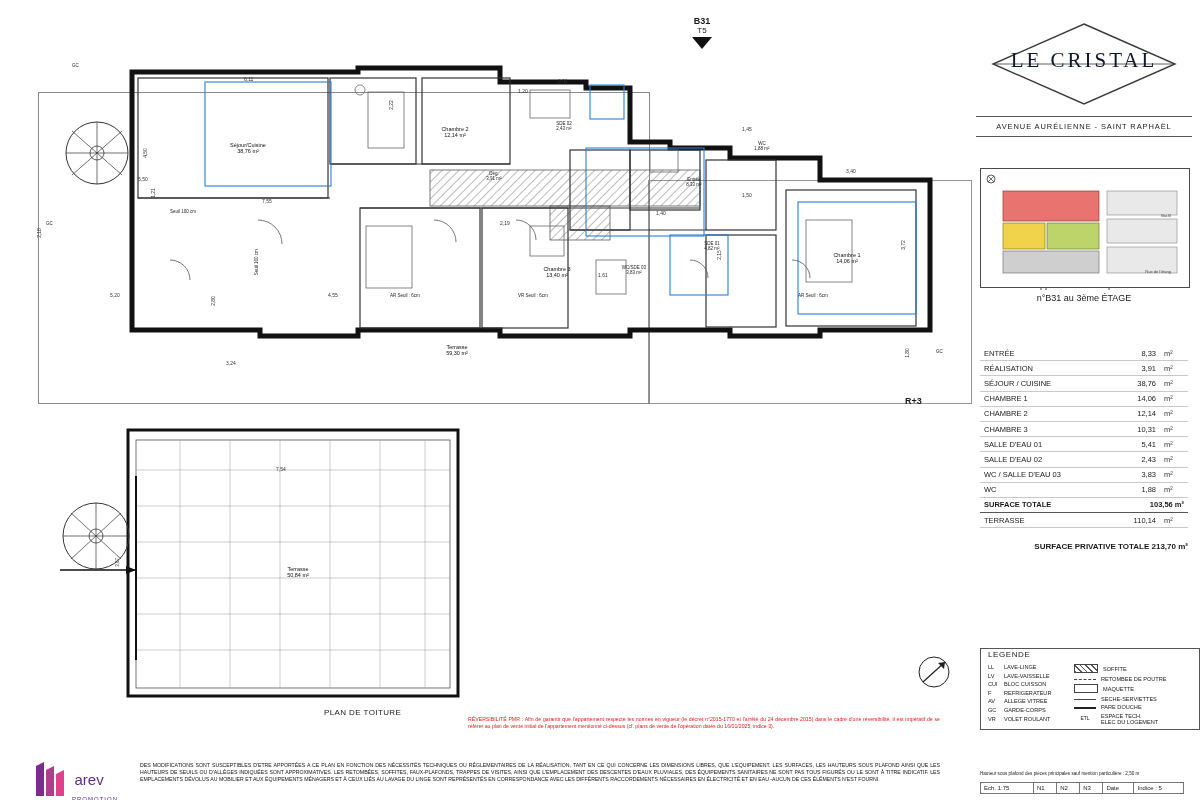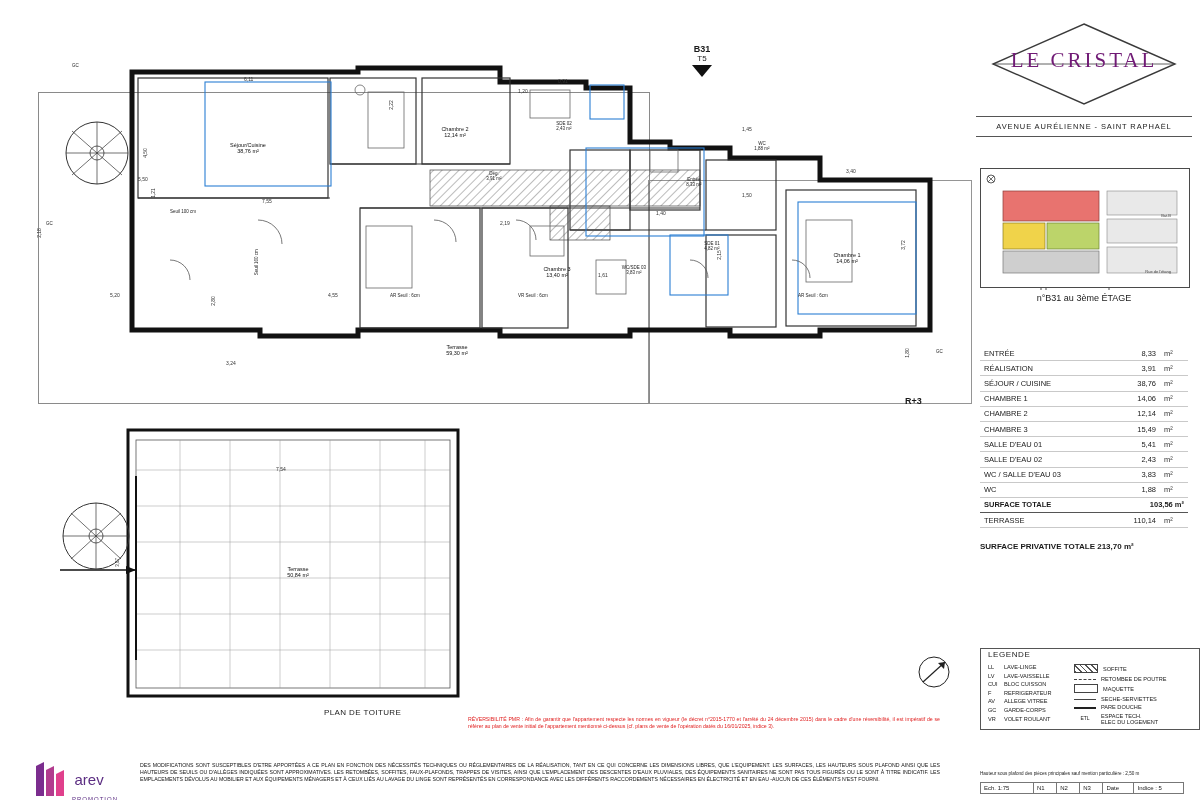--- a/index.html
+++ b/index.html
@@ -217,21 +217,21 @@
       <div class="abs tiny" style="left:140px;top:180px;">Seuil 100 cm</div>
       <div class="abs tiny" style="left:214px;top:230px;transform:rotate(-90deg);">Seuil 160 cm</div>
       <div class="abs tiny" style="left:360px;top:264px;">AR Seuil : 6cm</div>
       <div class="abs tiny" style="left:488px;top:264px;">VR Seuil : 6cm</div>
       <div class="abs tiny" style="left:768px;top:264px;">AR Seuil : 6cm</div>
       <div class="abs tiny" style="left:42px;top:34px;">GC</div>
       <div class="abs tiny" style="left:906px;top:320px;">GC</div>
       <div class="abs tiny" style="left:16px;top:192px;">GC</div>
     </div>
 
-    <div class="abs" style="left:672px;top:44px;width:60px;text-align:center;">
+    <div class="abs" style="left:672px;top:16px;width:60px;text-align:center;">
       <div style="font-size:9px;font-weight:bold;">B31</div>
       <div style="font-size:8px;">T5</div>
       <svg width="22" height="14" style="display:block;margin:1px auto 0;">
         <polygon points="11,13 1,1 21,1" fill="#111"></polygon>
       </svg>
     </div>
 
     <div class="abs" style="left:905px;top:396px;font-size:9px;font-weight:bold;">R+3</div>
 
     <div class="abs" style="left:40px;top:420px;width:520px;height:300px;">
@@ -300,21 +300,21 @@
   </div>
 
   <div class="abs" id="right">
 
     <div class="logo-hex" style="margin-top:18px;">
       <svg width="194" height="92" style="position:absolute;left:0;top:0;">
         <polygon points="97,6 188,46 97,86 6,46" fill="none" stroke="#3a3a3a" stroke-width="1.4"></polygon>
         <line x1="6" y1="46" x2="188" y2="46" stroke="#3a3a3a" stroke-width=".8"></line>
       </svg>
       <div style="position:absolute;left:0;top:30px;width:194px;text-align:center;
-                  font-family:'Liberation Serif',serif;font-size:21px;letter-spacing:3px;color:#701a75;">LE CRISTAL</div>
+                  font-family:'Liberation Serif',serif;font-size:21px;letter-spacing:3px;color:#0f172a;">LE CRISTAL</div>
     </div>
 
     <div class="addr">AVENUE AURÉLIENNE - SAINT RAPHAËL</div>
 
     <div class="abs boxline" style="left:12px;top:168px;width:208px;height:118px;background:#fff;">
       <svg width="206" height="116">
         <rect x="0" y="0" width="206" height="116" fill="#ffffff"></rect>
         <circle cx="10" cy="10" r="4" fill="none" stroke="#333" stroke-width=".8"></circle>
         <line x1="7" y1="7" x2="13" y2="13" stroke="#333" stroke-width=".7"></line>
         <line x1="13" y1="7" x2="7" y2="13" stroke="#333" stroke-width=".7"></line>
@@ -359,21 +359,21 @@
               <td class="v">14,06</td>
               <td class="u">m²</td>
             </tr>
           <tr>
               <td>CHAMBRE 2</td>
               <td class="v">12,14</td>
               <td class="u">m²</td>
             </tr>
           <tr>
               <td>CHAMBRE 3</td>
-              <td class="v">15,49</td>
+              <td class="v">10,31</td>
               <td class="u">m²</td>
             </tr>
           <tr>
               <td>SALLE D'EAU 01</td>
               <td class="v">5,41</td>
               <td class="u">m²</td>
             </tr>
           <tr>
               <td>SALLE D'EAU 02</td>
               <td class="v">2,43</td>
@@ -393,21 +393,21 @@
               <td>SURFACE TOTALE</td>
               <td class="v" colspan="2" style="text-align:right;">103,56 m²</td>
             </tr>
           <tr>
               <td>TERRASSE</td>
               <td class="v">110,14</td>
               <td class="u">m²</td>
             </tr>
         </tbody>
       </table>
-      <div style="font-size:8px;font-weight:bold;margin-top:14px;">SURFACE PRIVATIVE TOTALE 213,70 m²</div>
+      <div style="font-size:8px;font-weight:bold;margin-top:14px;text-align:right;">SURFACE PRIVATIVE TOTALE 213,70 m²</div>
     </div>
 
     <div class="abs legende-box" style="left:12px;top:648px;width:204px;">
       <div class="hd">LEGENDE</div>
       <div style="display:flex;">
         <div style="width:86px;">
           <div class="lg-row">
               <span class="lg-code">LL</span>
               <span class="lg-txt">LAVE-LINGE</span>
             </div>

